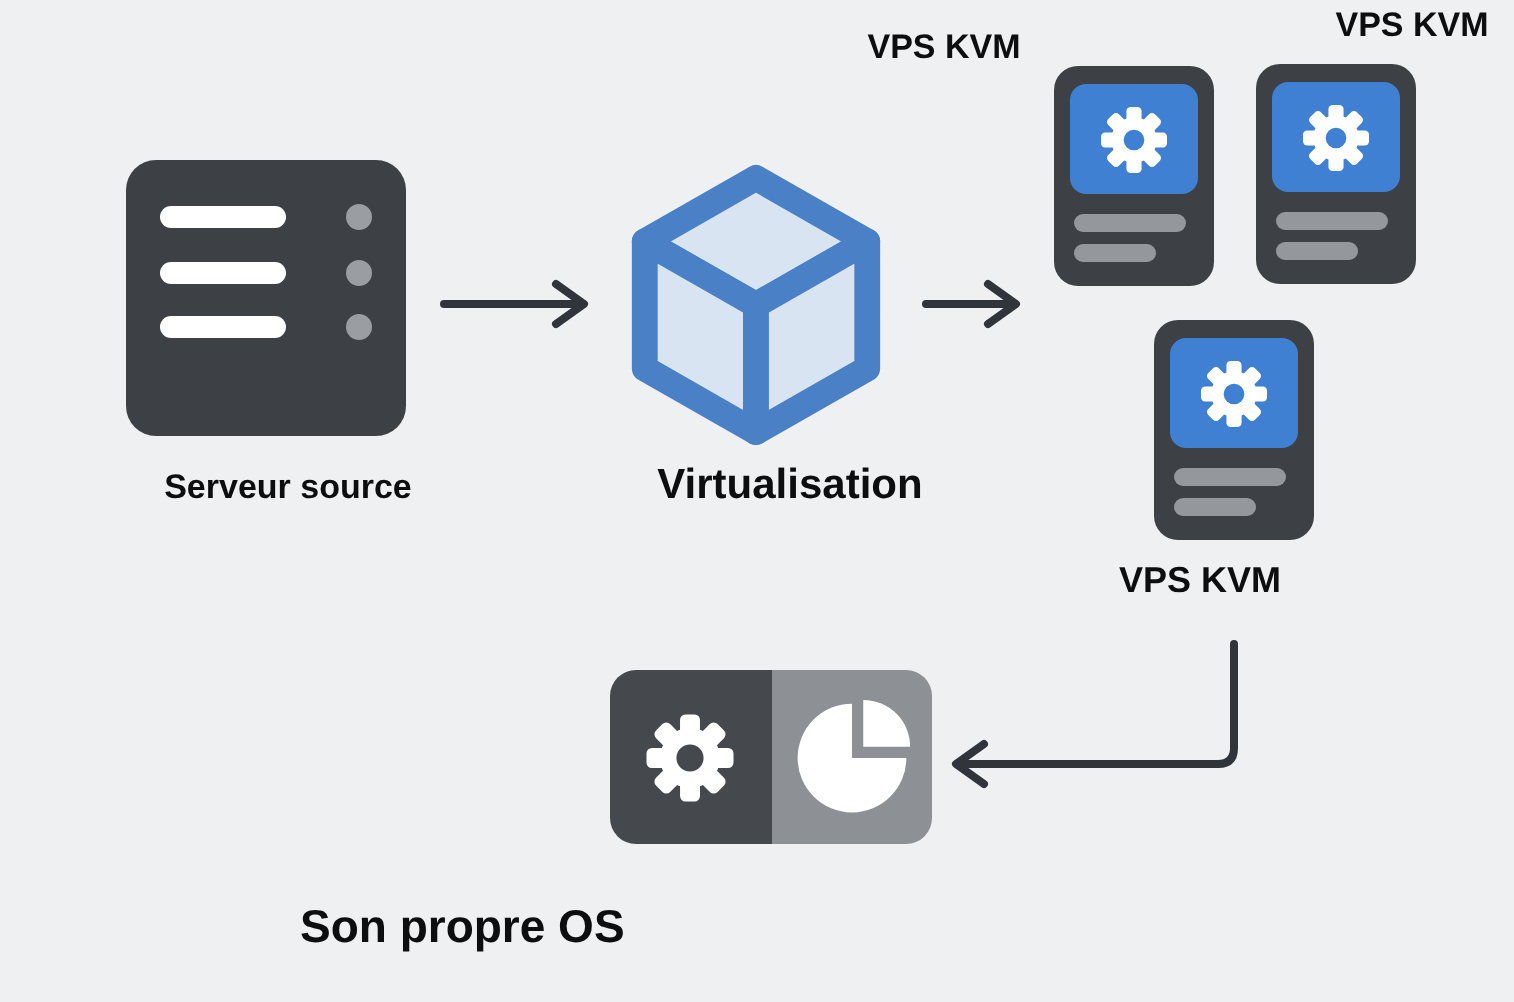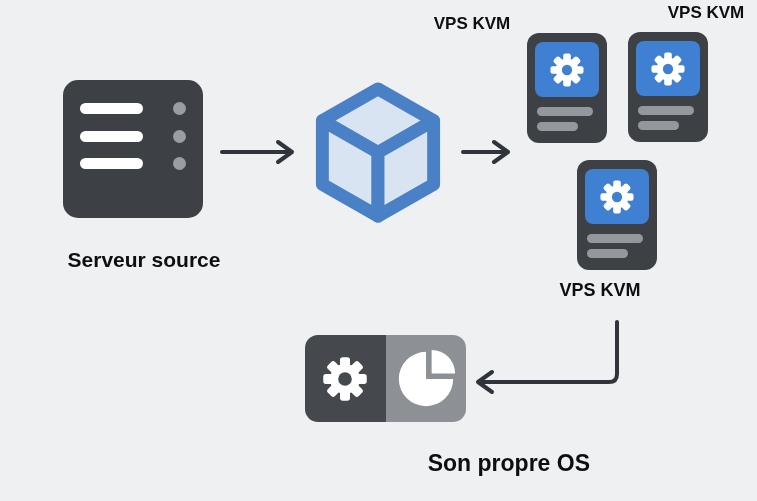--- a/index.html
+++ b/index.html
@@ -53,26 +53,26 @@
     border-radius:13px;overflow:hidden;display:flex;
   }
   .os-icon .half{flex:1;display:flex;align-items:center;justify-content:center;}
   .os-icon .half.left{background:#45484d;}
   .os-icon .half.right{background:#8d9094;}
   
   .lbl{
     position:absolute;color:#0d0e0f;text-align:center;
     font-weight:700;white-space:nowrap;
   }
-  .lbl-server{left:38px;top:234px;width:212px;font-size:21px;font-weight:600;margin-top:14px;}
+  .lbl-server{left:38px;top:234px;width:212px;font-size:17px;font-weight:600;}
   .lbl-virt{left:295px;top:231px;width:200px;font-size:21px;}
   .lbl-vps1{left:424px;top:14px;width:96px;font-size:17px;}
   .lbl-vps2{left:658px;top:3px;width:96px;font-size:17px;}
   .lbl-vps3{left:551px;top:280px;width:98px;font-size:18px;}
-  .lbl-bottom{left:150px;top:450px;width:440px;font-size:23px;display:flex;justify-content:flex-end;gap:13px;}
+  .lbl-bottom{left:150px;top:450px;width:440px;font-size:23px;display:flex;justify-content:space-between;gap:13px;}
   
   .arrows{position:absolute;left:0;top:0;pointer-events:none;}
 </style>
 </head>
 <body>
 
 <div class="canvas">
 
   <div class="server-icon">
     <div class="bar" style="top:23px"></div>
@@ -86,20 +86,21 @@
 
   <div class="cube-icon">
     <svg width="134" height="147" viewBox="0 0 132 148">
       <g fill="#d9e4f3" stroke="#4a80c6" stroke-width="13" stroke-linejoin="round">
         <polygon points="66,10 122,42 66,74 10,42"></polygon>
         <polygon points="10,42 66,74 66,138 10,106"></polygon>
         <polygon points="66,74 122,42 122,106 66,138"></polygon>
       </g>
     </svg>
   </div>
+  <div class="lbl lbl-virt">Virtualisation</div>
 
   <div class="vps-icon vps1">
     <div class="screen">
       <svg width="44" height="44" viewBox="-32 -32 64 64">
         <g fill="#ffffff">
           <rect x="-5.5" y="-24" width="11" height="48" rx="3"></rect>
           <rect x="-5.5" y="-24" width="11" height="48" rx="3" transform="rotate(45)"></rect>
           <rect x="-5.5" y="-24" width="11" height="48" rx="3" transform="rotate(90)"></rect>
           <rect x="-5.5" y="-24" width="11" height="48" rx="3" transform="rotate(135)"></rect>
           <circle r="16.5"></circle>

